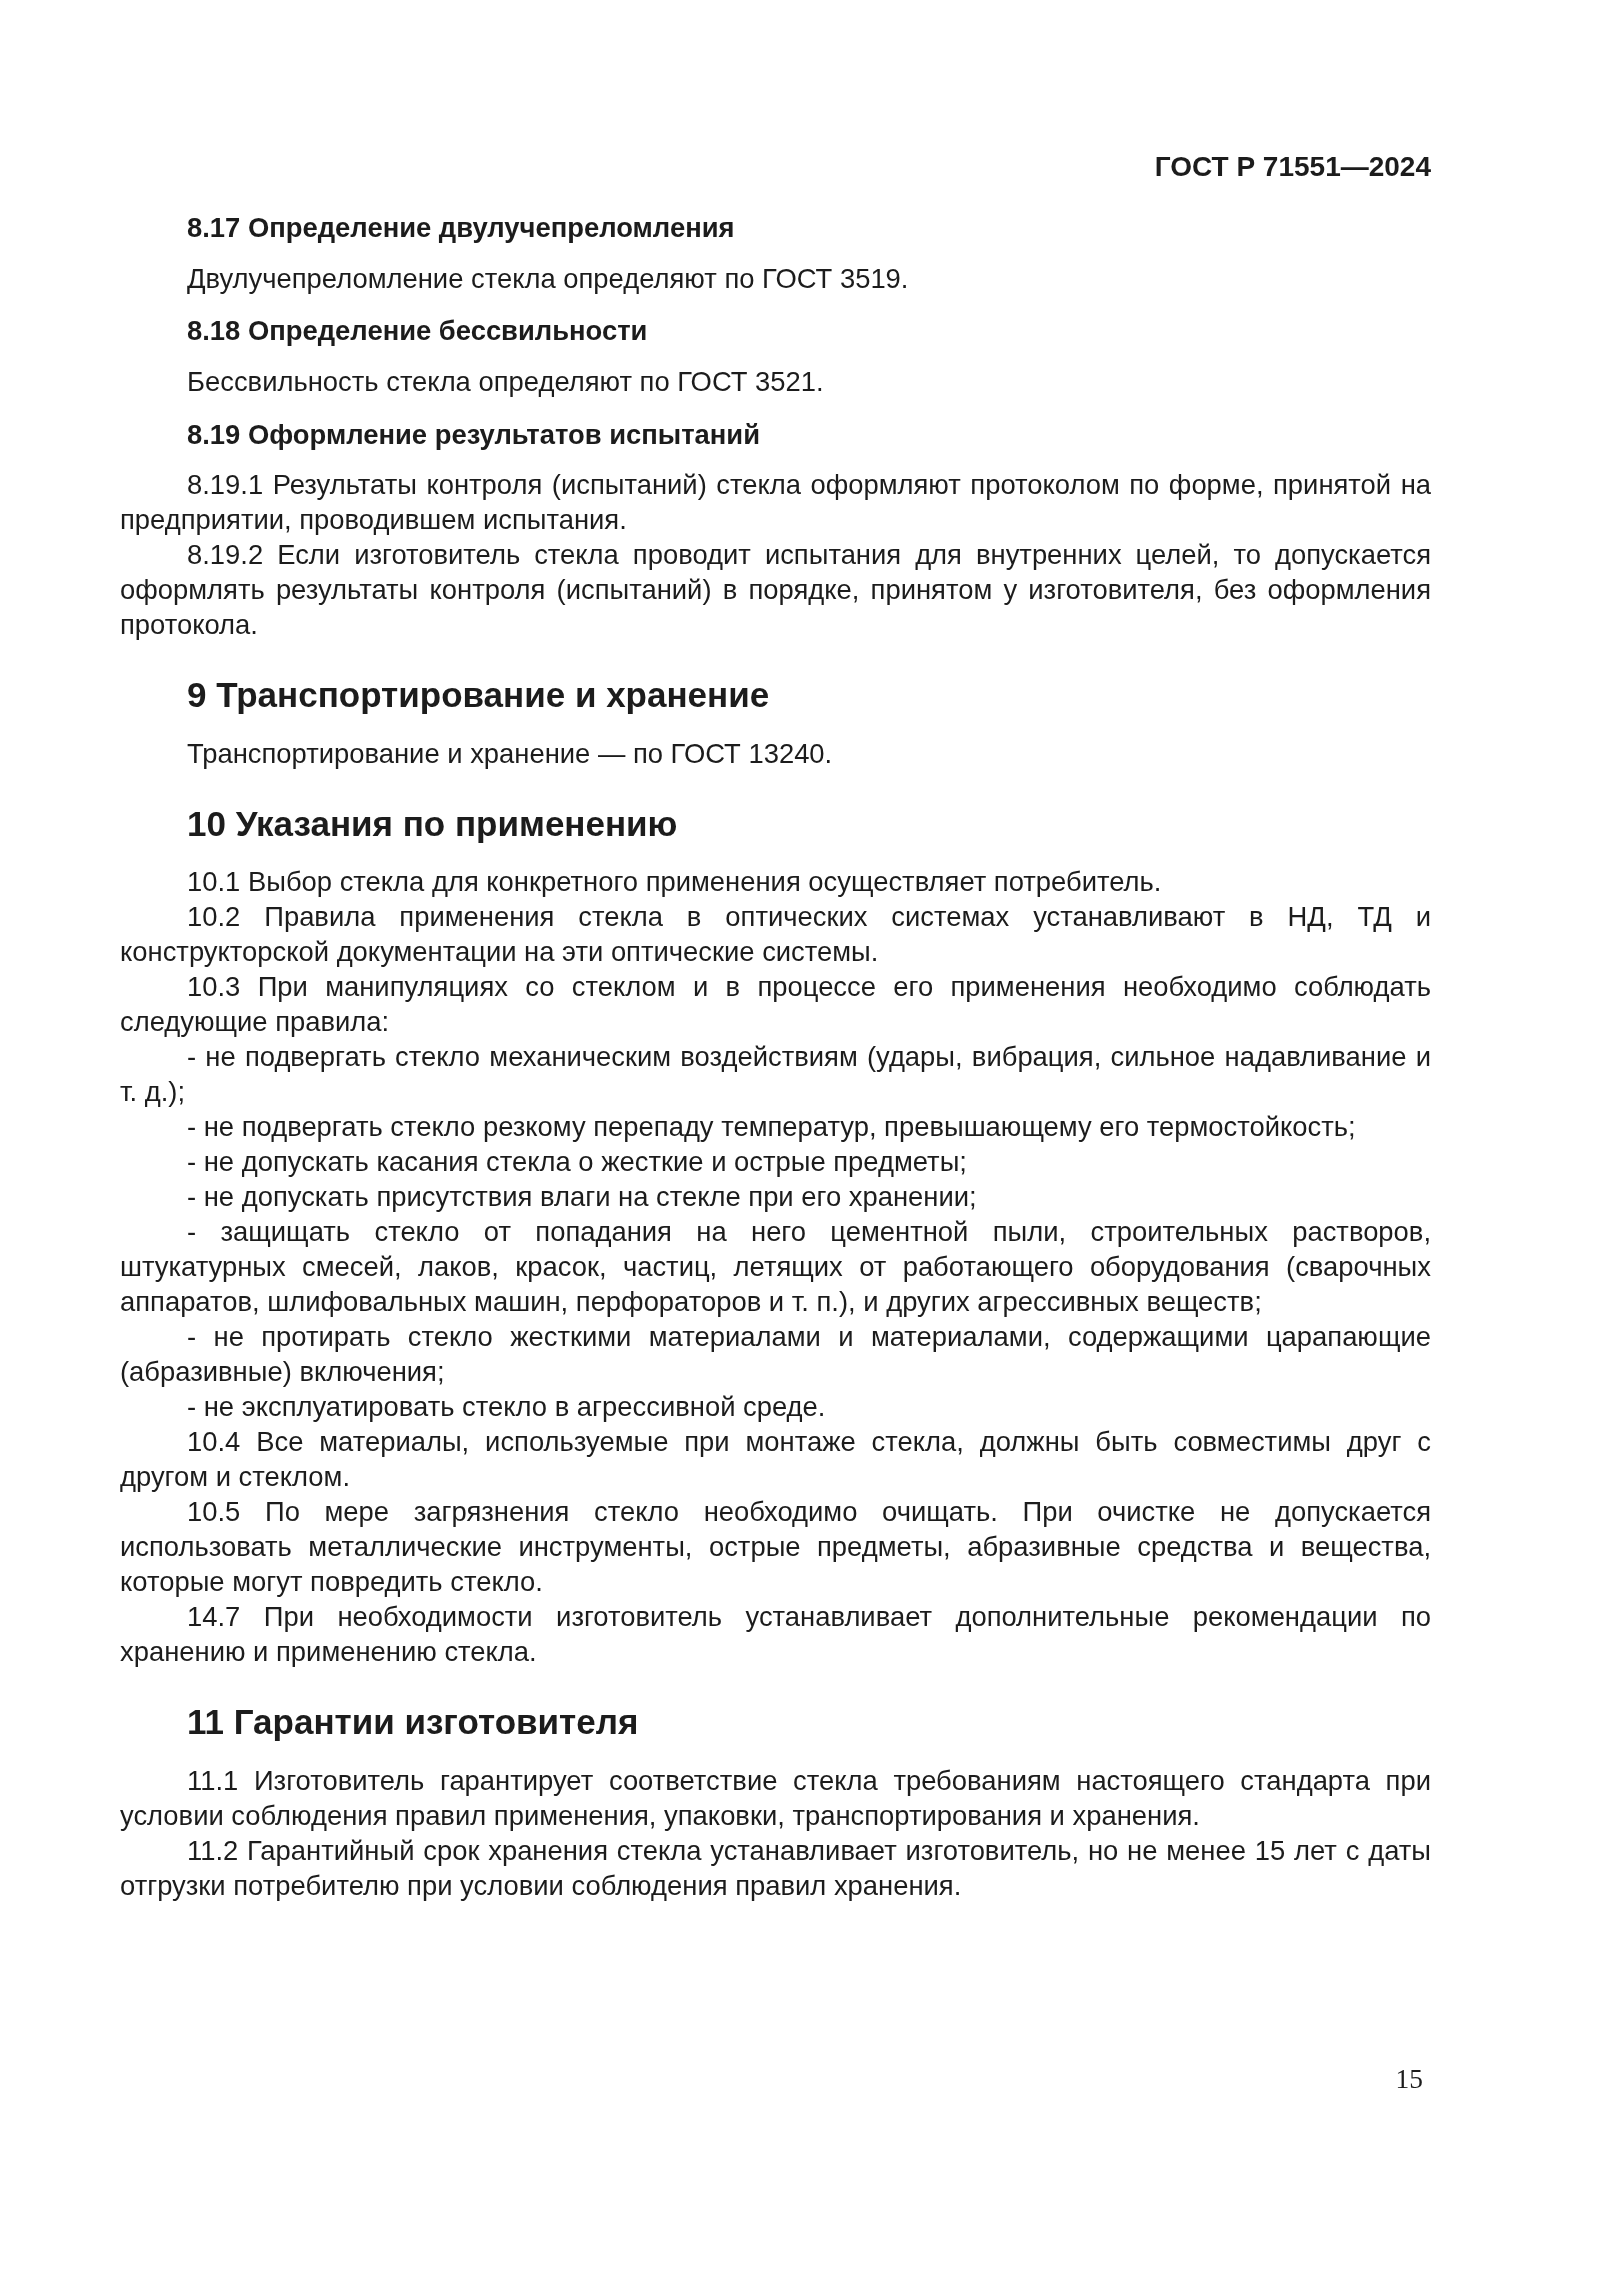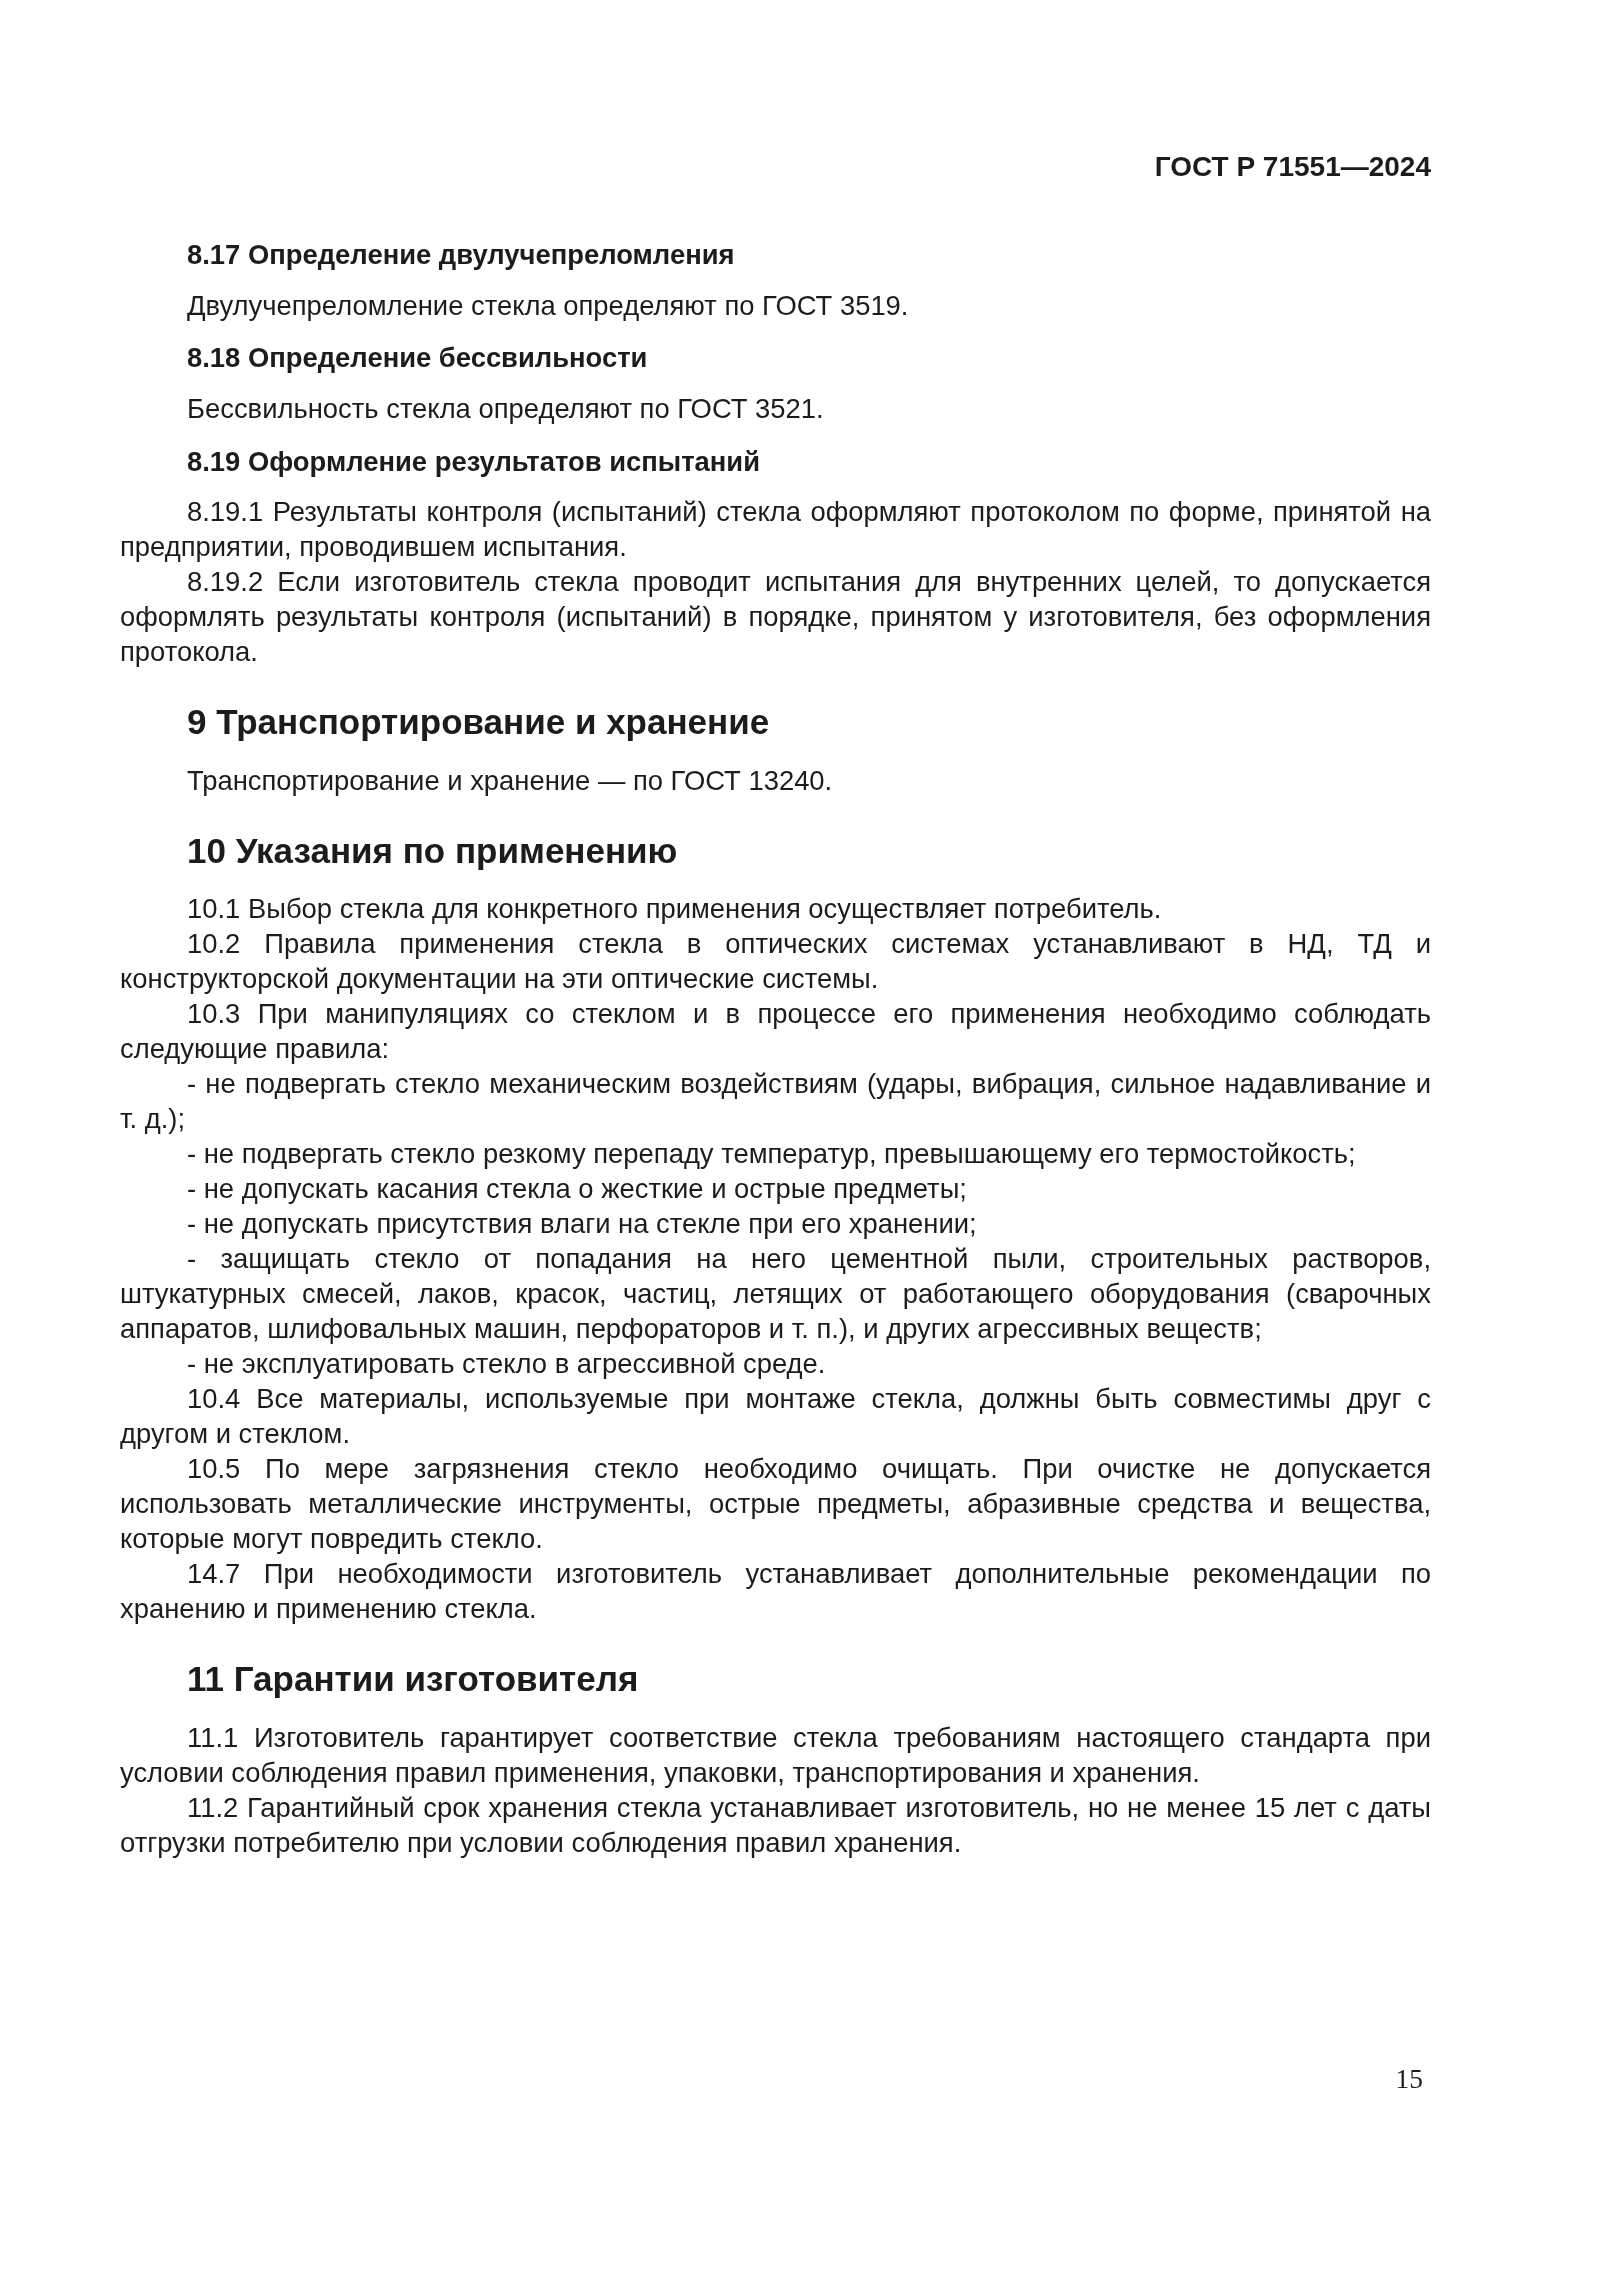--- a/index.html
+++ b/index.html
@@ -17,21 +17,21 @@
     font-family: "Liberation Sans", sans-serif;
     font-size: 27.4px;
     line-height: 35px;
     color: #1c1c1c;
     overflow: hidden;
   }
   .running-header {
     text-align: right;
     font-weight: 700;
     font-size: 28px;
-    margin-bottom: 53px;
+    margin-bottom: 26px;
   }
   .content .p,
   .content .li {
     margin: 0;
     text-indent: 67px;
     text-align: justify;
   }
   .content .h2 {
     font-weight: 700;
     text-indent: 67px;
@@ -74,20 +74,21 @@
       <div class="p">Транспортирование и хранение — по ГОСТ 13240.</div>
       <div class="h1">10 Указания по применению</div>
       <div class="p">10.1 Выбор стекла для конкретного применения осуществляет потребитель.</div>
       <div class="p">10.2 Правила применения стекла в оптических системах устанавливают в НД, ТД и конструкторской документации на эти оптические системы.</div>
       <div class="p">10.3 При манипуляциях со стеклом и в процессе его применения необходимо соблюдать следующие правила:</div>
       <div class="li">- не подвергать стекло механическим воздействиям (удары, вибрация, сильное надавливание и т. д.);</div>
       <div class="li">- не подвергать стекло резкому перепаду температур, превышающему его термостойкость;</div>
       <div class="li">- не допускать касания стекла о жесткие и острые предметы;</div>
       <div class="li">- не допускать присутствия влаги на стекле при его хранении;</div>
       <div class="li">- защищать стекло от попадания на него цементной пыли, строительных растворов, штукатурных смесей, лаков, красок, частиц, летящих от работающего оборудования (сварочных аппаратов, шлифовальных машин, перфораторов и т. п.), и других агрессивных веществ;</div>
+      <div class="li">- не протирать стекло жесткими материалами и материалами, содержащими царапающие (абразивные) включения;</div>
       <div class="li">- не эксплуатировать стекло в агрессивной среде.</div>
       <div class="p">10.4 Все материалы, используемые при монтаже стекла, должны быть совместимы друг с другом и стеклом.</div>
       <div class="p">10.5 По мере загрязнения стекло необходимо очищать. При очистке не допускается использовать металлические инструменты, острые предметы, абразивные средства и вещества, которые могут повредить стекло.</div>
       <div class="p">14.7 При необходимости изготовитель устанавливает дополнительные рекомендации по хранению и применению стекла.</div>
       <div class="h1">11 Гарантии изготовителя</div>
       <div class="p">11.1 Изготовитель гарантирует соответствие стекла требованиям настоящего стандарта при условии соблюдения правил применения, упаковки, транспортирования и хранения.</div>
       <div class="p">11.2 Гарантийный срок хранения стекла устанавливает изготовитель, но не менее 15 лет с даты отгрузки потребителю при условии соблюдения правил хранения.</div>
     </div>
 
   <div class="page-number">15</div>

